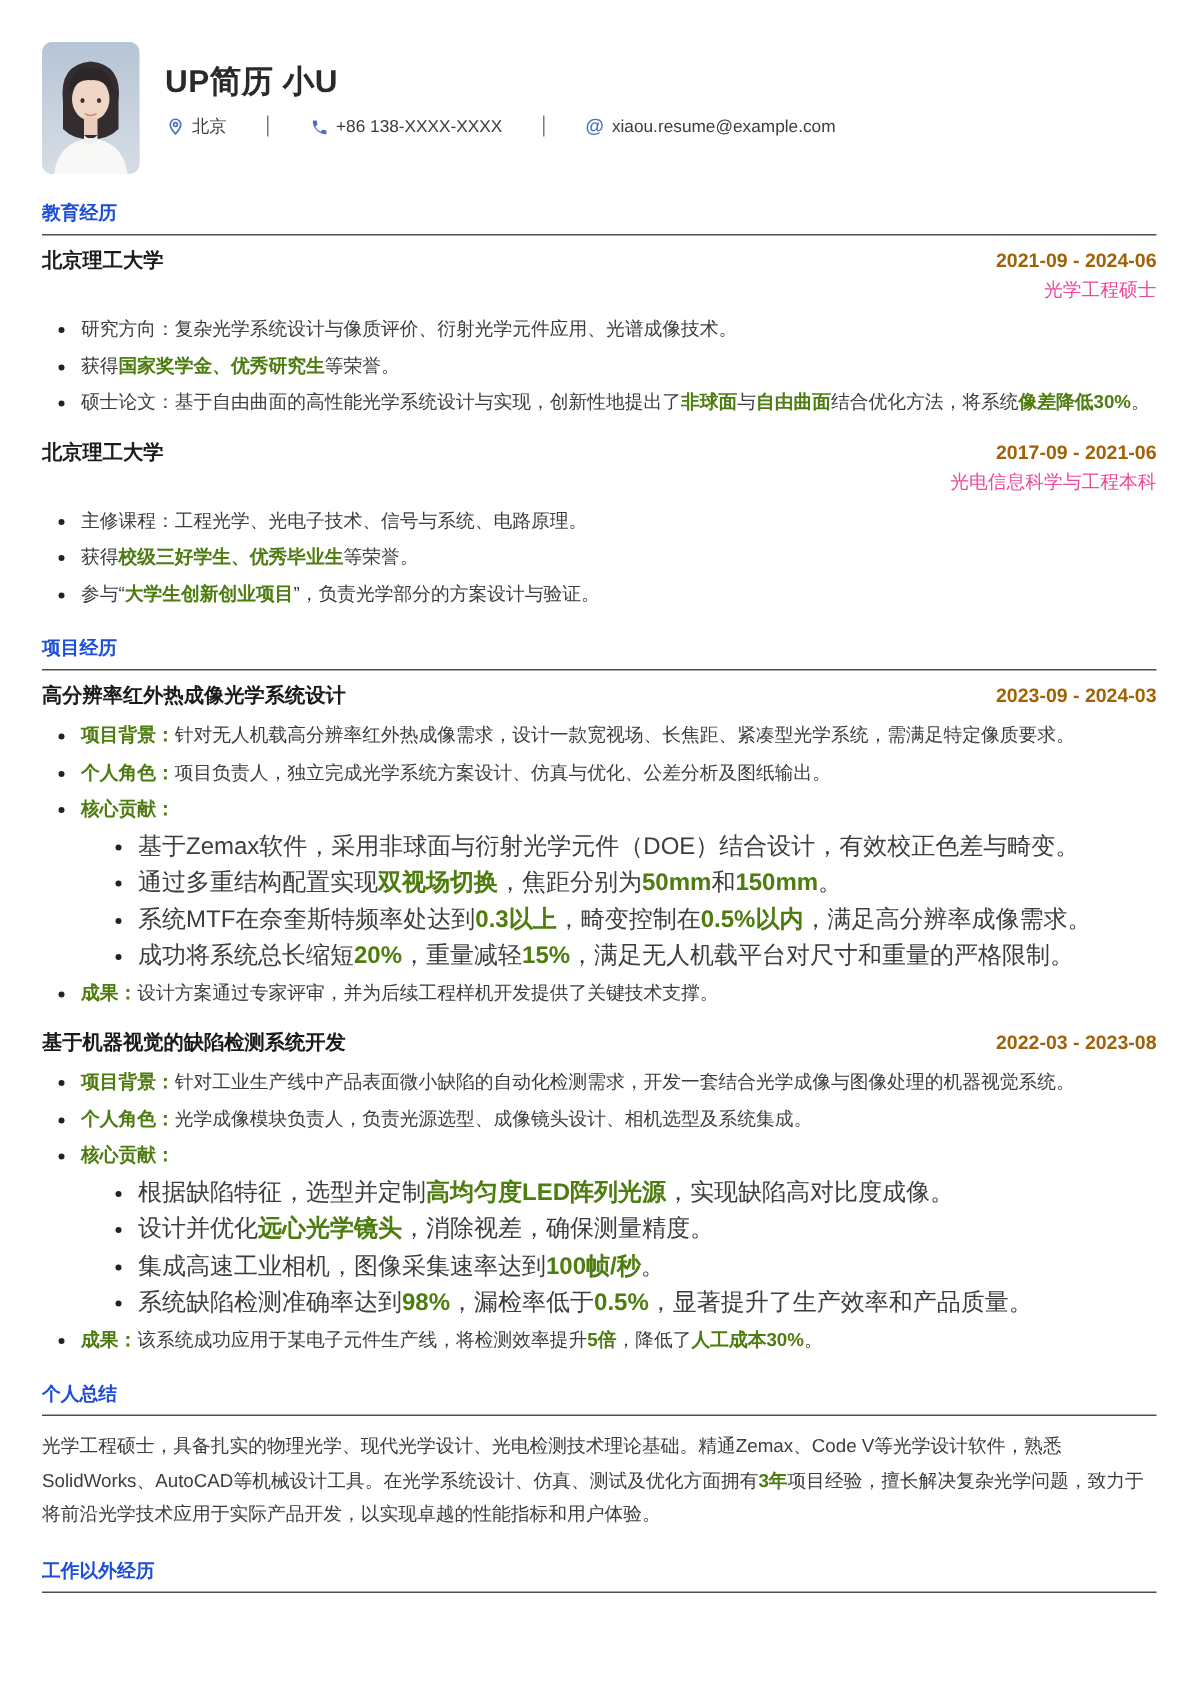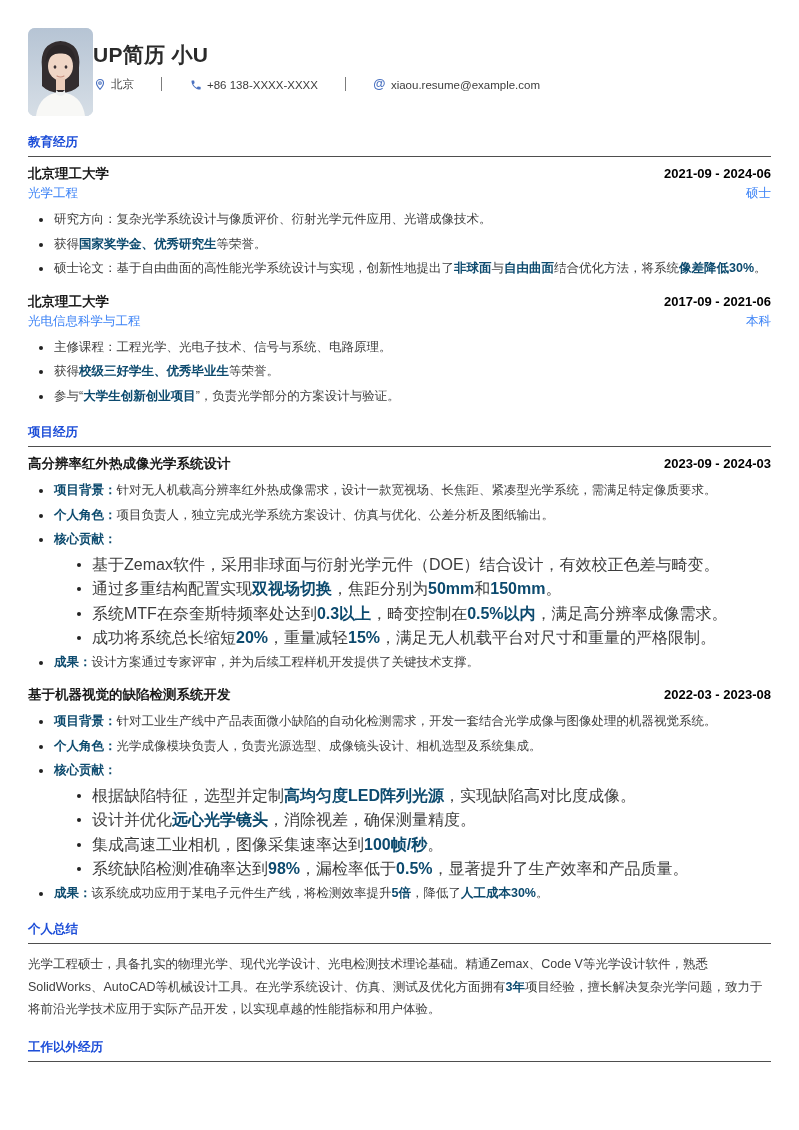--- a/index.html
+++ b/index.html
@@ -5,45 +5,45 @@
   html,body{margin:0;padding:0;background:#ffffff;}
   .page{
     width:799px;height:1130px;overflow:hidden;position:relative;background:#fff;
     font-family:"Liberation Sans","DejaVu Sans",sans-serif;
     -webkit-font-smoothing:antialiased;
   }
   
   .header{display:flex;align-items:flex-start;margin:28px 28px 0 28px;}
   .avatar{width:65px;height:88px;border-radius:7px;overflow:hidden;flex:0 0 auto;background:#c3cfdc;}
   .avatar svg{display:block;}
-  .header-info{margin-left:0;padding-top:13px;}
+  .header-info{margin-left:17px;padding-top:13px;}
   .name{font-size:21px;font-weight:700;color:#2a2a2a;line-height:27px;letter-spacing:.3px;}
   .contact-row{display:flex;margin-top:9px;font-size:11.5px;color:#3c3c3c;gap:27px;}
   .contact{display:flex;align-items:center;gap:5px;}
   .contact .ic{display:inline-flex;width:13px;height:13px;align-items:center;justify-content:center;}
   .at-glyph{color:#4a71c0;font-weight:700;font-size:12.5px;line-height:13px;}
   .sep{width:1px;height:14px;background:#7c7c7c;}
   
   .section{margin:18px 28px 0 28px;}
   .section-title{font-size:12.5px;font-weight:700;color:#1d4ed8;padding-bottom:5px;border-bottom:1px solid #4e4e4e;}
   .section-body{padding-top:7px;}
   .entry{margin-bottom:13px;}
   .entry:last-child{margin-bottom:0;}
   .ehead{display:flex;justify-content:space-between;align-items:baseline;}
   .org{font-size:13.5px;font-weight:700;color:#1b1b1b;line-height:19px;font-family:Liberation Serif, serif;}
-  .date{font-size:13px;font-weight:700;color:#000000;line-height:19px;white-space:nowrap;}
-  .esub{display:flex;justify-content:space-between;font-size:12.5px;color:#3b82f6;line-height:17px;margin-top:2px;}
+  .date{font-size:13px;font-weight:700;color:#a16207;line-height:19px;white-space:nowrap;}
+  .esub{display:flex;justify-content:flex-end;font-size:12.5px;color:#ec4899;line-height:17px;margin-top:2px;}
   ul.blist{list-style:none;margin:8px 0 0 0;padding:0;}
   ul.blist>li{position:relative;padding-left:26px;font-size:12.5px;color:#3d3d3d;line-height:19.5px;margin-bottom:5px;}
   ul.blist>li::before{content:"";position:absolute;left:11px;top:8px;width:4px;height:4px;border-radius:50%;background:#222;}
   ul.sub{list-style:none;margin:5px 0 0 0;padding:0;}
   ul.sub>li{position:relative;padding-left:26px;margin-left:12px;font-size:16px;color:#3d3d3d;line-height:19.5px;margin-bottom:5px;}
   ul.sub>li:last-child{margin-bottom:0;}
   ul.sub>li::before{content:"";position:absolute;left:11px;top:8px;width:4px;height:4px;border-radius:50%;background:#222;}
-  b{font-weight:700;color:#0c4a6e;}
+  b{font-weight:700;color:#4d7c0f;}
   .summary-text{font-size:12.5px;color:#3d3d3d;line-height:22.5px;margin:0;padding-top:2px;}
 </style>
 </head>
 <body>
 
 <div class="page">
 
   <div class="header">
     <div class="avatar">
       <svg width="65" height="88" viewBox="0 0 65 88">

